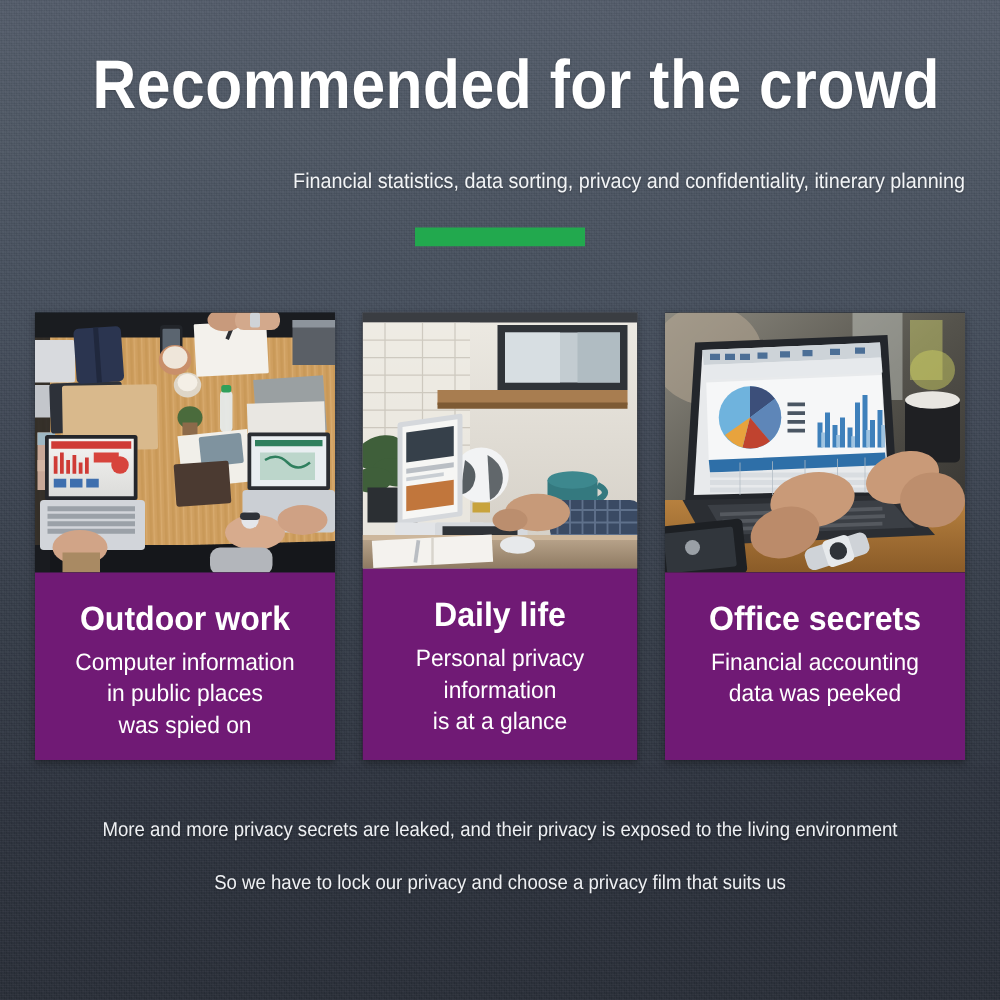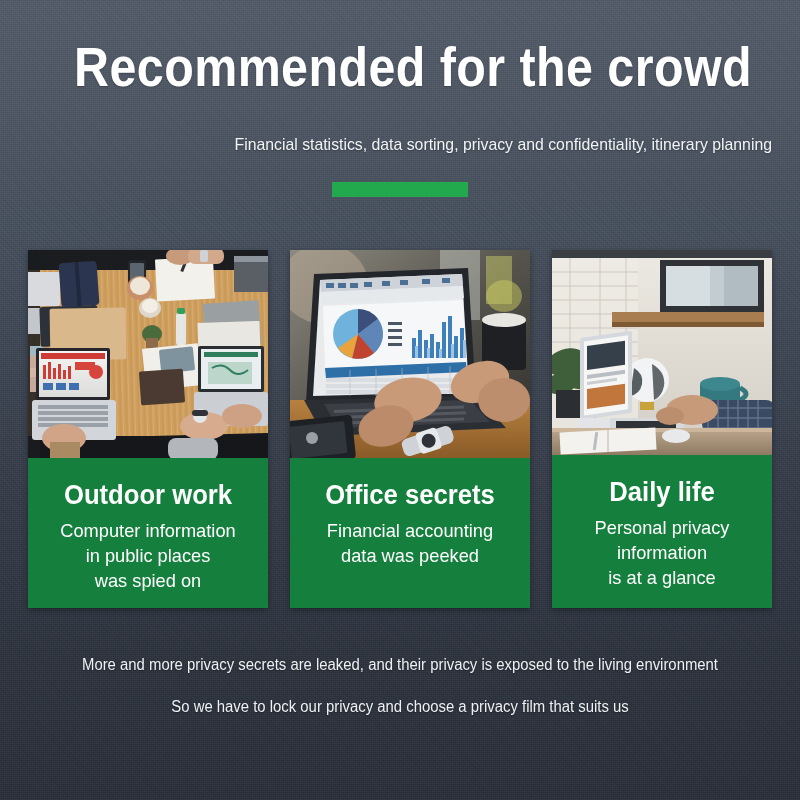--- a/index.html
+++ b/index.html
@@ -103,21 +103,21 @@
     left: 0; right: 0; top: 0;
     height: 208px;
     overflow: hidden;
   }
   .card.mid .photo { height: 205px; }
 
   .caption {
     position: absolute;
     left: 0; right: 0; bottom: 0;
     top: 208px;
-    background: #15803d;
+    background: #701a75;
     text-align: center;
     color: #ffffff;
     padding-top: 22px;
     box-sizing: border-box;
   }
   .card.mid .caption { top: 205px; }
 
   .caption h3 {
     margin: 0 0 7px 0;
     font-size: 27px;
@@ -281,20 +281,126 @@
         </svg>
       </div>
       <div class="caption">
         <h3>Outdoor work</h3>
         <p>Computer information</p>
         <p>in public places</p>
         <p>was spied on</p>
       </div>
     </div>
 
+    <div class="card mid">
+      <div class="photo">
+        <svg class="ph" viewBox="0 0 220 205" preserveAspectRatio="none">
+          <defs>
+            <linearGradient id="wall2" x1="0" y1="0" x2="0" y2="1">
+              <stop offset="0" stop-color="#edeae3"></stop>
+                <stop offset="1" stop-color="#d2cdc4"></stop>
+            </linearGradient>
+            <linearGradient id="desk2" x1="0" y1="0" x2="0" y2="1">
+              <stop offset="0" stop-color="#bda88f"></stop>
+                <stop offset="1" stop-color="#8e7a62"></stop>
+            </linearGradient>
+          </defs>
+          <rect x="0" y="0" width="220" height="205" fill="url(#wall2)"></rect>
+
+          <rect x="0" y="0" width="220" height="8" fill="#3a3d42"></rect>
+
+          <g opacity=".75">
+            <rect x="0" y="8" width="86" height="197" fill="#efece5"></rect>
+            <g stroke="#c6c0b6" stroke-width="1">
+              <line x1="0" y1="22" x2="86" y2="22"></line>
+                <line x1="0" y1="36" x2="86" y2="36"></line>
+              <line x1="0" y1="50" x2="86" y2="50"></line>
+                <line x1="0" y1="64" x2="86" y2="64"></line>
+              <line x1="0" y1="78" x2="86" y2="78"></line>
+                <line x1="0" y1="92" x2="86" y2="92"></line>
+              <line x1="0" y1="106" x2="86" y2="106"></line>
+                <line x1="0" y1="120" x2="86" y2="120"></line>
+              <line x1="18" y1="8" x2="18" y2="126"></line>
+                <line x1="48" y1="8" x2="48" y2="126"></line>
+              <line x1="74" y1="8" x2="74" y2="126"></line>
+            </g>
+          </g>
+
+          <rect x="108" y="10" width="104" height="52" fill="#2f3338"></rect>
+          <rect x="114" y="16" width="92" height="40" fill="#c3ccd1"></rect>
+          <rect x="114" y="16" width="44" height="40" fill="#d7dee2"></rect>
+          <rect x="172" y="16" width="34" height="40" fill="#b0bcc2"></rect>
+
+          <rect x="60" y="62" width="152" height="12" fill="#a87d50"></rect>
+          <rect x="60" y="72" width="152" height="5" fill="#7d5a34"></rect>
+
+          <g fill="#3f5f3a">
+            <ellipse cx="14" cy="112" rx="20" ry="13" transform="rotate(-18 14 112)"></ellipse>
+            <ellipse cx="26" cy="128" rx="18" ry="11" transform="rotate(12 26 128)"></ellipse>
+            <ellipse cx="8" cy="134" rx="16" ry="10" transform="rotate(-6 8 134)"></ellipse>
+          </g>
+          <rect x="4" y="140" width="40" height="28" fill="#2b2f33"></rect>
+
+          <circle cx="95" cy="130" r="22" fill="#f2f3f4"></circle>
+          <path d="M82 118 q10 6 8 16 q-2 10 -12 12" fill="#3c4348" opacity=".85"></path>
+          <path d="M100 114 q14 8 12 22 q-2 10 -10 14" fill="#3c4348" opacity=".8"></path>
+          <rect x="88" y="152" width="14" height="8" fill="#c8a33c"></rect>
+
+          <g>
+            <rect x="28" y="92" width="52" height="82" rx="2" fill="#d5d8dc" transform="skewY(-8)"></rect>
+            <rect x="32" y="96" width="44" height="74" fill="#f6f6f4" transform="skewY(-8)"></rect>
+            <rect x="35" y="101" width="38" height="24" fill="#36404a" transform="skewY(-8)"></rect>
+            <rect x="35" y="130" width="38" height="4" fill="#b9bec4" transform="skewY(-8)"></rect>
+            <rect x="35" y="137" width="30" height="3" fill="#c9ced3" transform="skewY(-8)"></rect>
+            <rect x="35" y="144" width="38" height="20" fill="#c1763c" transform="skewY(-8)"></rect>
+          </g>
+          <rect x="26" y="168" width="72" height="10" rx="2" fill="#e2e4e7"></rect>
+
+          <rect x="58" y="168" width="74" height="14" rx="2" fill="#d6d9dd"></rect>
+          <rect x="64" y="171" width="60" height="8" fill="#2f3338"></rect>
+
+          <ellipse cx="168" cy="152" rx="20" ry="8" fill="#2d6f74"></ellipse>
+          <rect x="148" y="134" width="40" height="20" fill="#34797f"></rect>
+          <ellipse cx="168" cy="134" rx="20" ry="7" fill="#3d888e"></ellipse>
+          <path d="M188 138 q12 6 0 12" stroke="#34797f" stroke-width="5" fill="none"></path>
+
+          <rect x="150" y="150" width="74" height="34" rx="10" fill="#3a4a63"></rect>
+          <g opacity=".45" stroke="#8fa2bd" stroke-width="1.5">
+            <line x1="156" y1="150" x2="156" y2="184"></line>
+              <line x1="166" y1="150" x2="166" y2="184"></line>
+            <line x1="176" y1="150" x2="176" y2="184"></line>
+              <line x1="186" y1="150" x2="186" y2="184"></line>
+            <line x1="196" y1="150" x2="196" y2="184"></line>
+              <line x1="206" y1="150" x2="206" y2="184"></line>
+            <line x1="150" y1="158" x2="224" y2="158"></line>
+              <line x1="150" y1="168" x2="224" y2="168"></line>
+            <line x1="150" y1="178" x2="224" y2="178"></line>
+          </g>
+
+          <ellipse cx="140" cy="160" rx="26" ry="15" fill="#c79a79"></ellipse>
+          <ellipse cx="118" cy="166" rx="14" ry="9" fill="#bb8e6e"></ellipse>
+
+          <rect x="0" y="178" width="220" height="27" fill="url(#desk2)"></rect>
+          <rect x="0" y="178" width="220" height="4" fill="#cdb79c"></rect>
+
+          <rect x="8" y="180" width="96" height="22" fill="#f4f2ee" transform="rotate(-3 56 191)"></rect>
+          <line x1="56" y1="180" x2="56" y2="202" stroke="#d8d4cc" stroke-width="2"></line>
+          <rect x="42" y="182" width="3" height="18" fill="#b9bdc2" transform="rotate(8 43 191)"></rect>
+
+          <ellipse cx="124" cy="186" rx="14" ry="7" fill="#e7e9eb"></ellipse>
+        </svg>
+      </div>
+      <div class="caption">
+        <h3>Daily life</h3>
+        <p>Personal privacy</p>
+        <p>information</p>
+        <p>is at a glance</p>
+      </div>
+    </div>
+
     <div class="card">
       <div class="photo">
         <svg class="ph" viewBox="0 0 240 208" preserveAspectRatio="none">
           <defs>
             <linearGradient id="bg3" x1="0" y1="0" x2="1" y2="1">
               <stop offset="0" stop-color="#8d8a80"></stop>
                 <stop offset=".5" stop-color="#55534c"></stop>
               <stop offset="1" stop-color="#2f2d2a"></stop>
             </linearGradient>
             <linearGradient id="wood3" x1="0" y1="0" x2="0" y2="1">
@@ -405,126 +511,20 @@
           <circle cx="22" cy="188" r="6" fill="#9aa0a6"></circle>
         </svg>
       </div>
       <div class="caption">
         <h3>Office secrets</h3>
         <p>Financial accounting</p>
         <p>data was peeked</p>
       </div>
     </div>
 
-    <div class="card mid">
-      <div class="photo">
-        <svg class="ph" viewBox="0 0 220 205" preserveAspectRatio="none">
-          <defs>
-            <linearGradient id="wall2" x1="0" y1="0" x2="0" y2="1">
-              <stop offset="0" stop-color="#edeae3"></stop>
-                <stop offset="1" stop-color="#d2cdc4"></stop>
-            </linearGradient>
-            <linearGradient id="desk2" x1="0" y1="0" x2="0" y2="1">
-              <stop offset="0" stop-color="#bda88f"></stop>
-                <stop offset="1" stop-color="#8e7a62"></stop>
-            </linearGradient>
-          </defs>
-          <rect x="0" y="0" width="220" height="205" fill="url(#wall2)"></rect>
-
-          <rect x="0" y="0" width="220" height="8" fill="#3a3d42"></rect>
-
-          <g opacity=".75">
-            <rect x="0" y="8" width="86" height="197" fill="#efece5"></rect>
-            <g stroke="#c6c0b6" stroke-width="1">
-              <line x1="0" y1="22" x2="86" y2="22"></line>
-                <line x1="0" y1="36" x2="86" y2="36"></line>
-              <line x1="0" y1="50" x2="86" y2="50"></line>
-                <line x1="0" y1="64" x2="86" y2="64"></line>
-              <line x1="0" y1="78" x2="86" y2="78"></line>
-                <line x1="0" y1="92" x2="86" y2="92"></line>
-              <line x1="0" y1="106" x2="86" y2="106"></line>
-                <line x1="0" y1="120" x2="86" y2="120"></line>
-              <line x1="18" y1="8" x2="18" y2="126"></line>
-                <line x1="48" y1="8" x2="48" y2="126"></line>
-              <line x1="74" y1="8" x2="74" y2="126"></line>
-            </g>
-          </g>
-
-          <rect x="108" y="10" width="104" height="52" fill="#2f3338"></rect>
-          <rect x="114" y="16" width="92" height="40" fill="#c3ccd1"></rect>
-          <rect x="114" y="16" width="44" height="40" fill="#d7dee2"></rect>
-          <rect x="172" y="16" width="34" height="40" fill="#b0bcc2"></rect>
-
-          <rect x="60" y="62" width="152" height="12" fill="#a87d50"></rect>
-          <rect x="60" y="72" width="152" height="5" fill="#7d5a34"></rect>
-
-          <g fill="#3f5f3a">
-            <ellipse cx="14" cy="112" rx="20" ry="13" transform="rotate(-18 14 112)"></ellipse>
-            <ellipse cx="26" cy="128" rx="18" ry="11" transform="rotate(12 26 128)"></ellipse>
-            <ellipse cx="8" cy="134" rx="16" ry="10" transform="rotate(-6 8 134)"></ellipse>
-          </g>
-          <rect x="4" y="140" width="40" height="28" fill="#2b2f33"></rect>
-
-          <circle cx="95" cy="130" r="22" fill="#f2f3f4"></circle>
-          <path d="M82 118 q10 6 8 16 q-2 10 -12 12" fill="#3c4348" opacity=".85"></path>
-          <path d="M100 114 q14 8 12 22 q-2 10 -10 14" fill="#3c4348" opacity=".8"></path>
-          <rect x="88" y="152" width="14" height="8" fill="#c8a33c"></rect>
-
-          <g>
-            <rect x="28" y="92" width="52" height="82" rx="2" fill="#d5d8dc" transform="skewY(-8)"></rect>
-            <rect x="32" y="96" width="44" height="74" fill="#f6f6f4" transform="skewY(-8)"></rect>
-            <rect x="35" y="101" width="38" height="24" fill="#36404a" transform="skewY(-8)"></rect>
-            <rect x="35" y="130" width="38" height="4" fill="#b9bec4" transform="skewY(-8)"></rect>
-            <rect x="35" y="137" width="30" height="3" fill="#c9ced3" transform="skewY(-8)"></rect>
-            <rect x="35" y="144" width="38" height="20" fill="#c1763c" transform="skewY(-8)"></rect>
-          </g>
-          <rect x="26" y="168" width="72" height="10" rx="2" fill="#e2e4e7"></rect>
-
-          <rect x="58" y="168" width="74" height="14" rx="2" fill="#d6d9dd"></rect>
-          <rect x="64" y="171" width="60" height="8" fill="#2f3338"></rect>
-
-          <ellipse cx="168" cy="152" rx="20" ry="8" fill="#2d6f74"></ellipse>
-          <rect x="148" y="134" width="40" height="20" fill="#34797f"></rect>
-          <ellipse cx="168" cy="134" rx="20" ry="7" fill="#3d888e"></ellipse>
-          <path d="M188 138 q12 6 0 12" stroke="#34797f" stroke-width="5" fill="none"></path>
-
-          <rect x="150" y="150" width="74" height="34" rx="10" fill="#3a4a63"></rect>
-          <g opacity=".45" stroke="#8fa2bd" stroke-width="1.5">
-            <line x1="156" y1="150" x2="156" y2="184"></line>
-              <line x1="166" y1="150" x2="166" y2="184"></line>
-            <line x1="176" y1="150" x2="176" y2="184"></line>
-              <line x1="186" y1="150" x2="186" y2="184"></line>
-            <line x1="196" y1="150" x2="196" y2="184"></line>
-              <line x1="206" y1="150" x2="206" y2="184"></line>
-            <line x1="150" y1="158" x2="224" y2="158"></line>
-              <line x1="150" y1="168" x2="224" y2="168"></line>
-            <line x1="150" y1="178" x2="224" y2="178"></line>
-          </g>
-
-          <ellipse cx="140" cy="160" rx="26" ry="15" fill="#c79a79"></ellipse>
-          <ellipse cx="118" cy="166" rx="14" ry="9" fill="#bb8e6e"></ellipse>
-
-          <rect x="0" y="178" width="220" height="27" fill="url(#desk2)"></rect>
-          <rect x="0" y="178" width="220" height="4" fill="#cdb79c"></rect>
-
-          <rect x="8" y="180" width="96" height="22" fill="#f4f2ee" transform="rotate(-3 56 191)"></rect>
-          <line x1="56" y1="180" x2="56" y2="202" stroke="#d8d4cc" stroke-width="2"></line>
-          <rect x="42" y="182" width="3" height="18" fill="#b9bdc2" transform="rotate(8 43 191)"></rect>
-
-          <ellipse cx="124" cy="186" rx="14" ry="7" fill="#e7e9eb"></ellipse>
-        </svg>
-      </div>
-      <div class="caption">
-        <h3>Daily life</h3>
-        <p>Personal privacy</p>
-        <p>information</p>
-        <p>is at a glance</p>
-      </div>
-    </div>
-
   </div>
 
   <div class="footer">
     <p class="first">More and more privacy secrets are leaked, and their privacy is exposed to the living environment</p>
     <p class="second">So we have to lock our privacy and choose a privacy film that suits us</p>
   </div>
 
 </div>
 
 </body></html>

